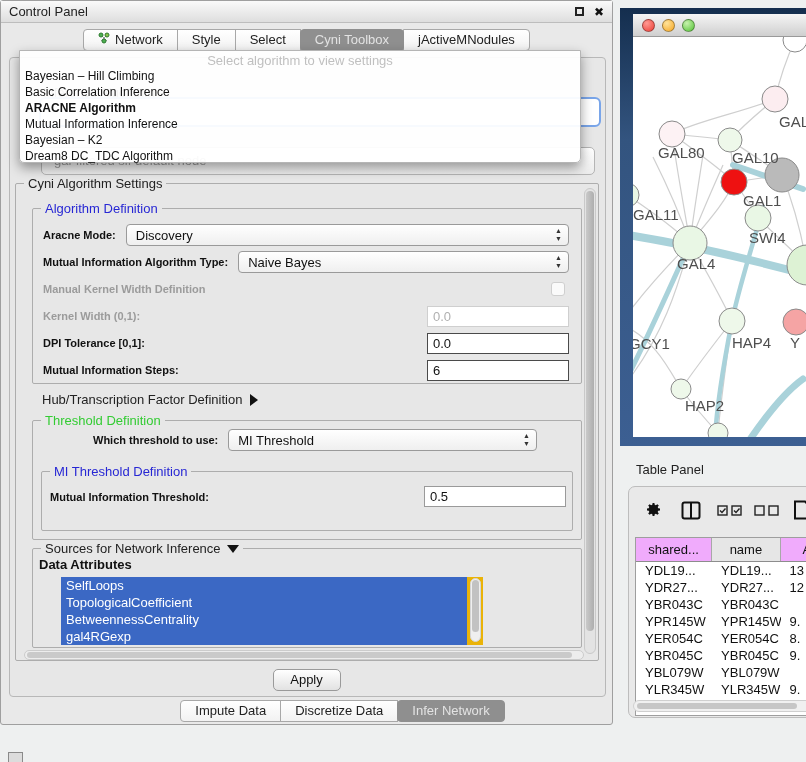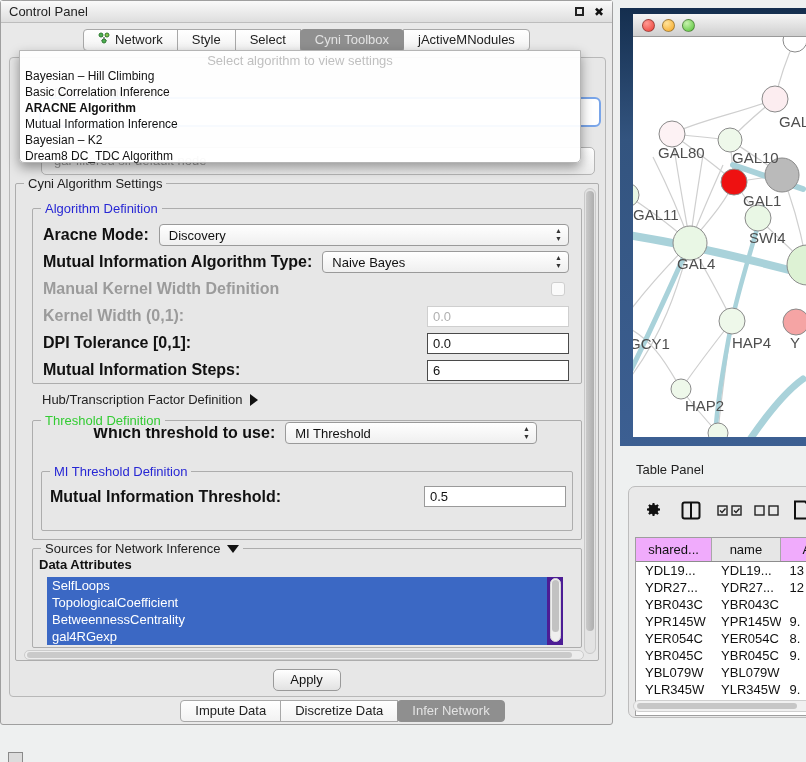--- a/index.html
+++ b/index.html
@@ -49,46 +49,46 @@
   .group-title.green { color:#33cc33; }
   .settings-group { left:14px; top:182px; width:584px; height:478px; }
   
   .v-scroll { position:absolute; right:2px; top:4px; width:12px; height:466px;
     background:#e3e3e3; border:1px solid #c9c9c9; border-radius:7px; }
   .v-thumb { position:absolute; left:1px; top:2px; width:8px; height:440px;
     background:linear-gradient(90deg,#c9c9c9,#aeaeae); border-radius:5px; }
   .alg-group { left:16px; top:24px; width:550px; height:176px; }
   .alg-rows { padding:14px 12px 0 10px; display:flex; flex-direction:column; gap:3px; }
   .frow { display:flex; align-items:center; height:24px; }
-  .flabel { font-size:16px; font-weight:bold; color:#111; white-space:nowrap; }
+  .flabel { font-size:11px; font-weight:bold; color:#111; white-space:nowrap; }
   .flabel.disabled { color:#9b9b9b; }
   .combo { flex:1; margin-left:10px; height:22px; border:1px solid #9a9a9a; border-radius:4px;
     background:linear-gradient(#ffffff,#efefef); display:flex; align-items:center;
     padding-left:9px; font-size:13px; color:#111; position:relative; }
   .combo .arrows { position:absolute; right:6px; top:2px; font-size:7px; line-height:8px;
     color:#333; text-align:center; }
   .spacer { flex:1; }
   .chk { width:14px; height:14px; border:1px solid #cfcfcf; border-radius:3px; background:#fafafa; margin-right:4px; }
   .tfield { width:142px; height:21px; border:1px solid #4a4a4a; background:#fff; font-size:13px;
     padding:0 5px; line-height:19px; color:#111; }
   .tfield.disabled { border:1px solid #cfcfcf; color:#b0b0b0; }
   .expander-row { position:absolute; left:26px; top:208px; font-size:13px; color:#222;
     display:flex; align-items:center; gap:8px; }
   .tri-right { width:0; height:0; border-left:8px solid #111; border-top:6px solid transparent;
     border-bottom:6px solid transparent; }
   .tri-down { width:0; height:0; border-top:8px solid #111; border-left:6px solid transparent;
     border-right:6px solid transparent; display:inline-block; }
   .thr-group { left:16px; top:236px; width:550px; height:120px; }
-  .which-row { margin:1px 44px 0 60px; display:flex; align-items:center; }
+  .which-row { margin:8px 44px 0 60px; display:flex; align-items:center; }
   .mi-group { left:8px; top:50px; width:532px; height:60px; }
   .mi-row { margin:14px 6px 0 8px; display:flex; align-items:center; }
   .src-group { left:16px; top:364px; width:550px; height:100px; }
   .src-title { display:flex; align-items:center; gap:6px; }
   .attrs-label { position:absolute; left:6px; top:8px; font-size:13px; font-weight:bold; color:#111; }
-  .src-list { position:absolute; left:14px; top:28px; width:516px; height:68px; background:#4c1d95; }
+  .src-list { position:absolute; left:28px; top:28px; width:422px; height:68px; background:#eab308; }
   .src-items { position:absolute; left:0; top:0; right:16px; bottom:0; }
   .src-item { height:17px; line-height:17px; background:#3b68c4; color:#fff; font-size:13px; padding-left:5px; }
   .src-vsb { position:absolute; right:2px; top:1px; width:11px; height:64px; background:#efefef;
     border:1px solid #d5d5d5; border-radius:6px; }
   .src-vthumb { position:absolute; left:1px; top:1px; width:7px; height:52px; background:#c2c2c2; border-radius:4px; }
   .h-scroll { position:absolute; left:8px; top:466px; width:560px; height:10px;
     background:#ededed; border:1px solid #cccccc; border-radius:6px; }
   .h-thumb { position:absolute; left:2px; top:1px; width:545px; height:6px; background:#cacaca; border-radius:4px; }
   .apply-btn { position:absolute; left:50%; transform:translateX(-50%); top:668px; width:68px; height:22px;
     background:linear-gradient(#ffffff,#e2e2e2); border:1px solid #9a9a9a; border-radius:5px;

